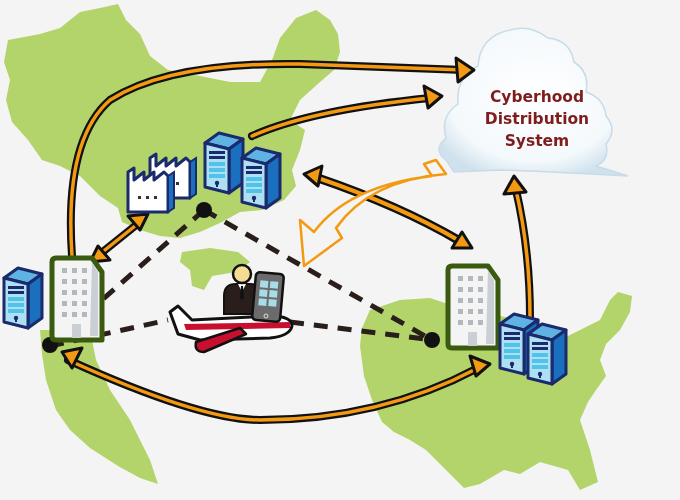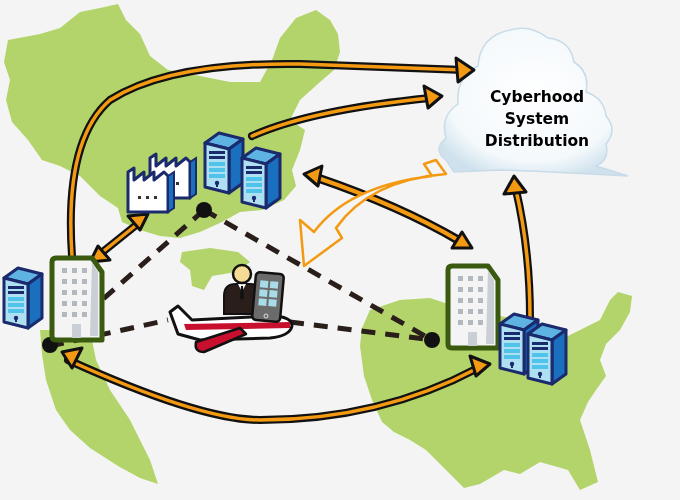--- a/index.html
+++ b/index.html
@@ -1,19 +1,19 @@
 <!DOCTYPE html>
 <html><head>
 <meta charset="utf-8">
 <style>
   html, body { margin:0; padding:0; background:#f4f4f4; }
   #stage { position:relative; width:680px; height:500px; overflow:hidden; background:#f4f4f4; }
   svg { position:absolute; left:0; top:0; }
   .cloud-label { position:absolute; left:462px; top:86px; width:150px; text-align:center;
-    font-family:"DejaVu Sans", sans-serif; font-weight:bold; font-size:15.5px; line-height:22px; color:#000000; }
+    font-family:"DejaVu Sans", sans-serif; font-weight:bold; font-size:15.5px; line-height:22px; color:#7f1d1d; }
   .cloud-label div { display:block; }
 </style>
 </head>
 <body>
 
 <div id="stage">
 <svg width="680" height="500" viewBox="0 0 680 500">
   <defs>
     <radialGradient id="cloudGrad" cx="50%" cy="45%" r="60%">
       <stop offset="0%" stop-color="#ffffff"></stop>
@@ -163,16 +163,16 @@
         <rect x="259" y="299" width="8" height="7"></rect>
             <rect x="269" y="299" width="8" height="7"></rect>
       </g>
       <circle cx="266" cy="316" r="2" fill="none" stroke="#ddd" stroke-width="1"></circle>
     </g>
   </g>
 </svg>
 
 <div class="cloud-label">
   <div>Cyberhood</div>
+  <div>Distribution</div>
   <div>System</div>
-  <div>Distribution</div>
 </div>
 </div>
 
 </body></html>

